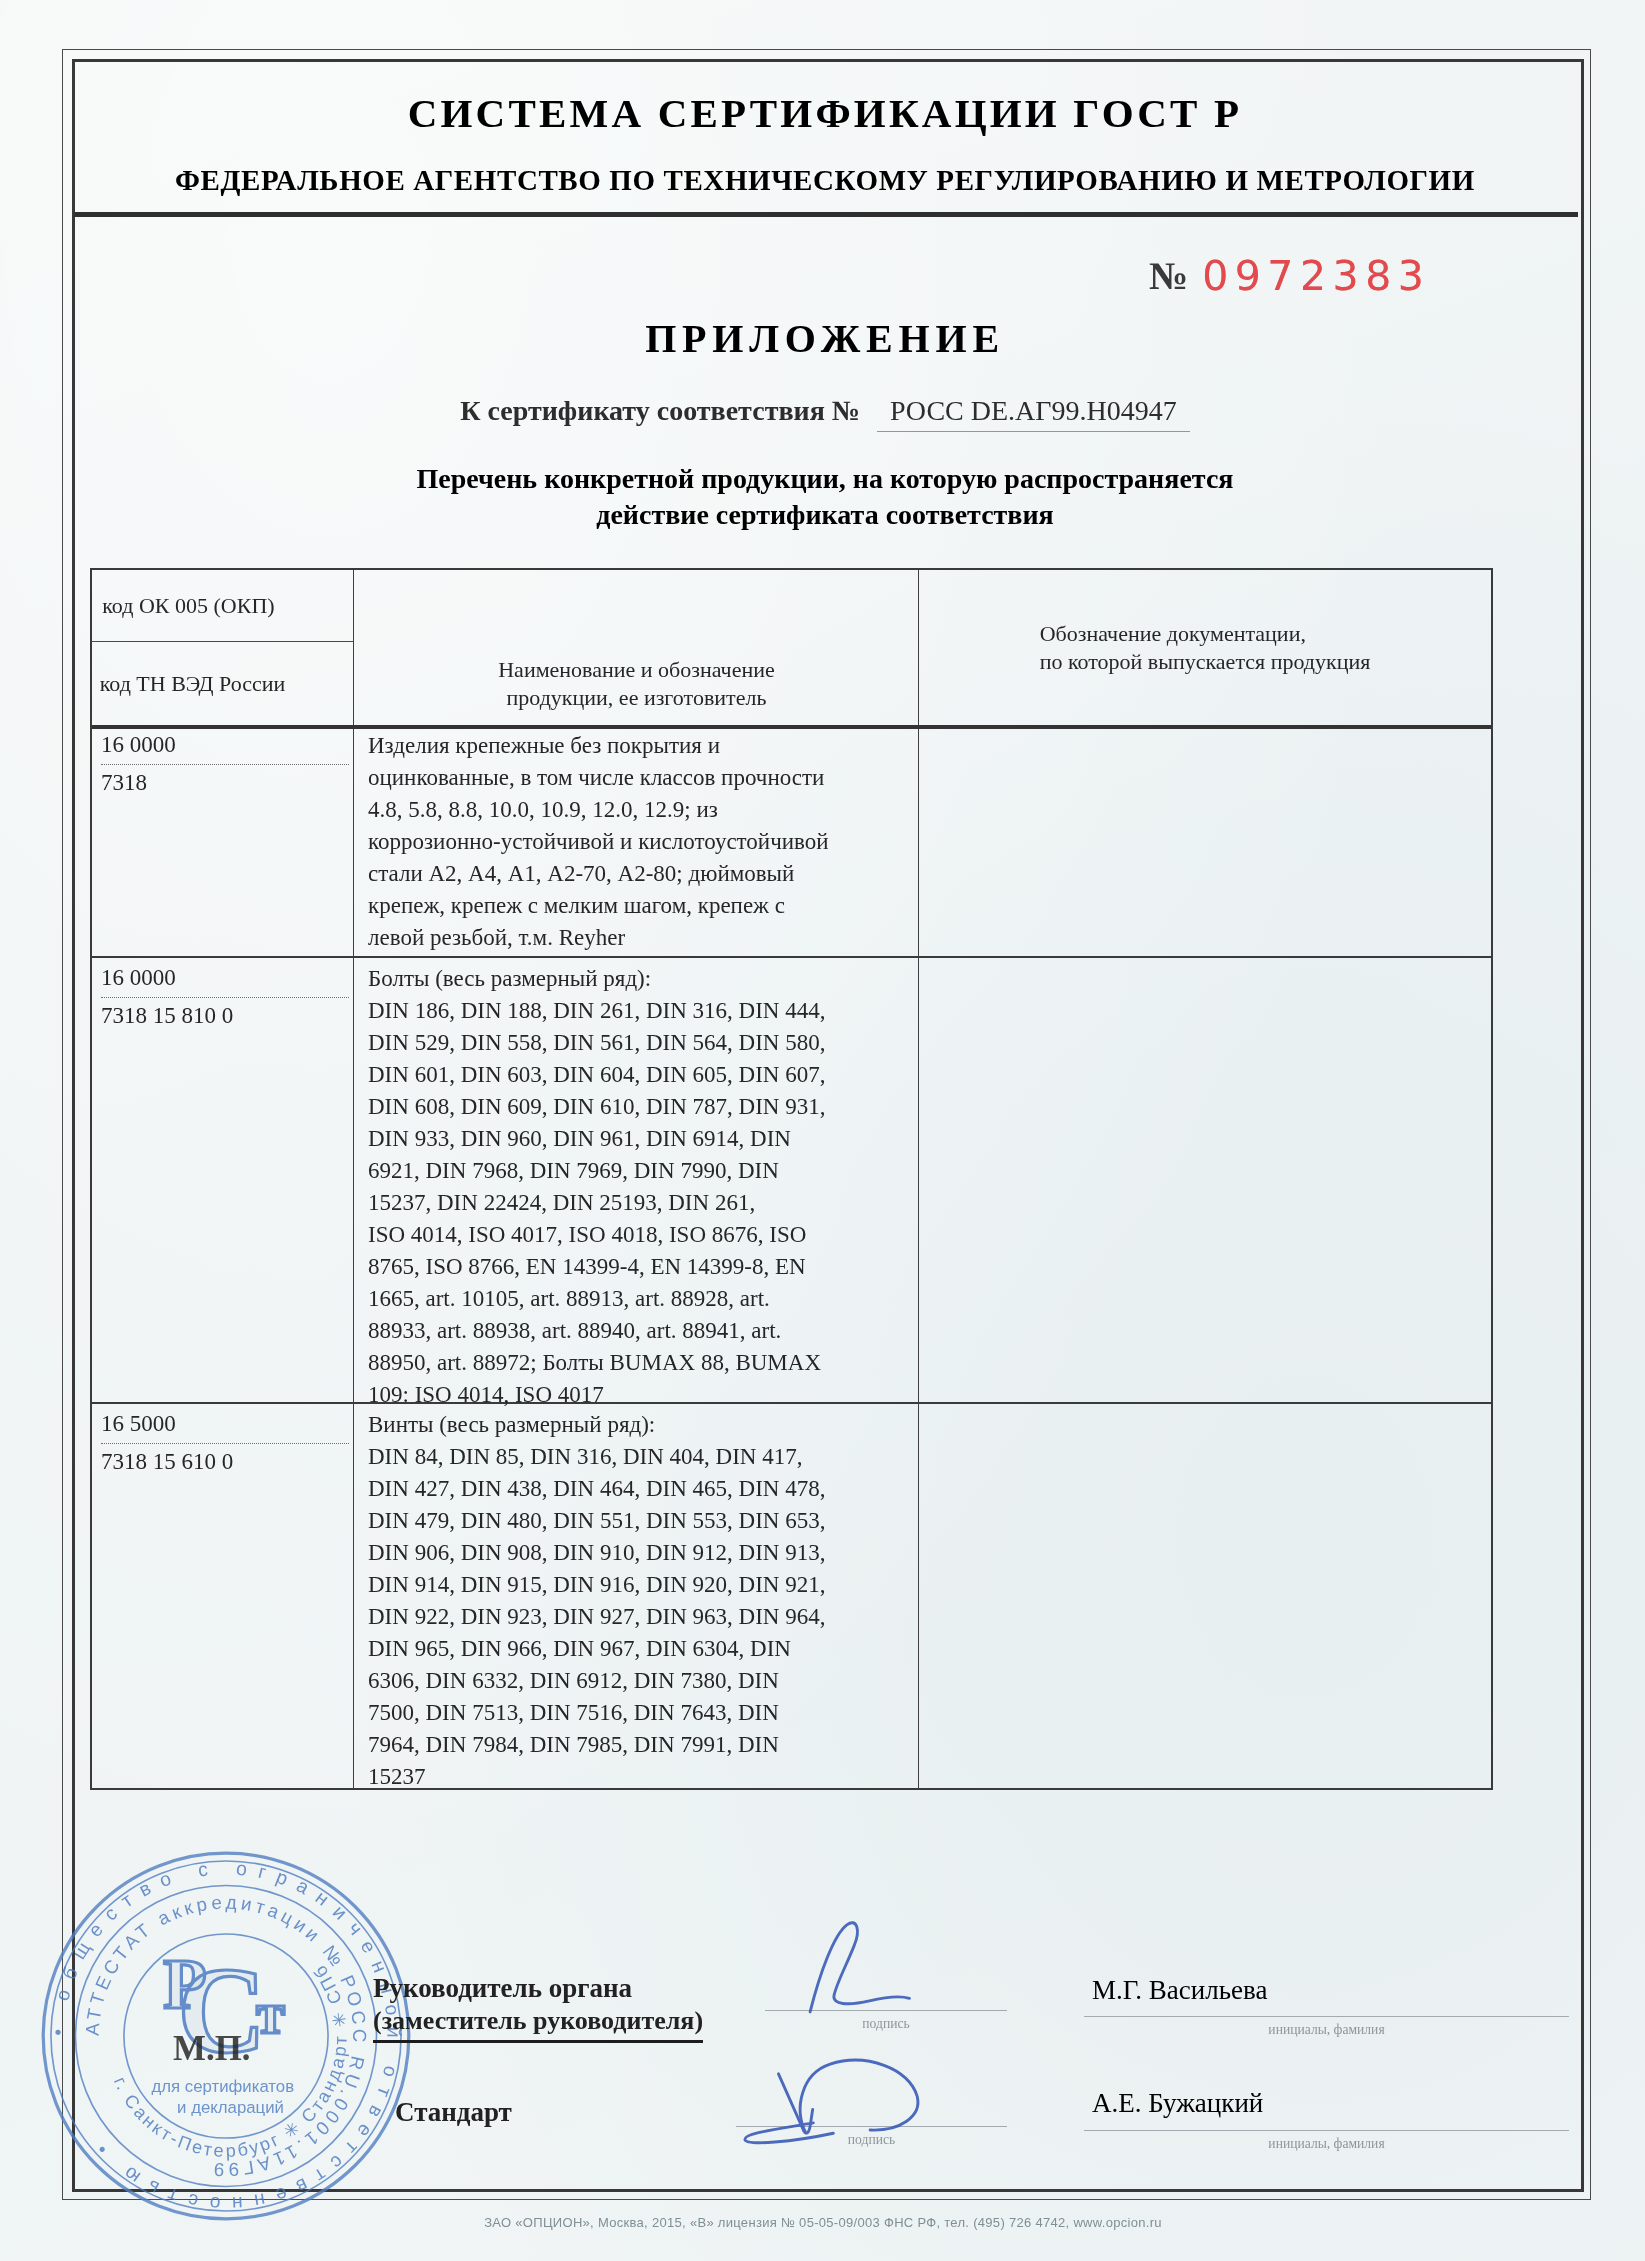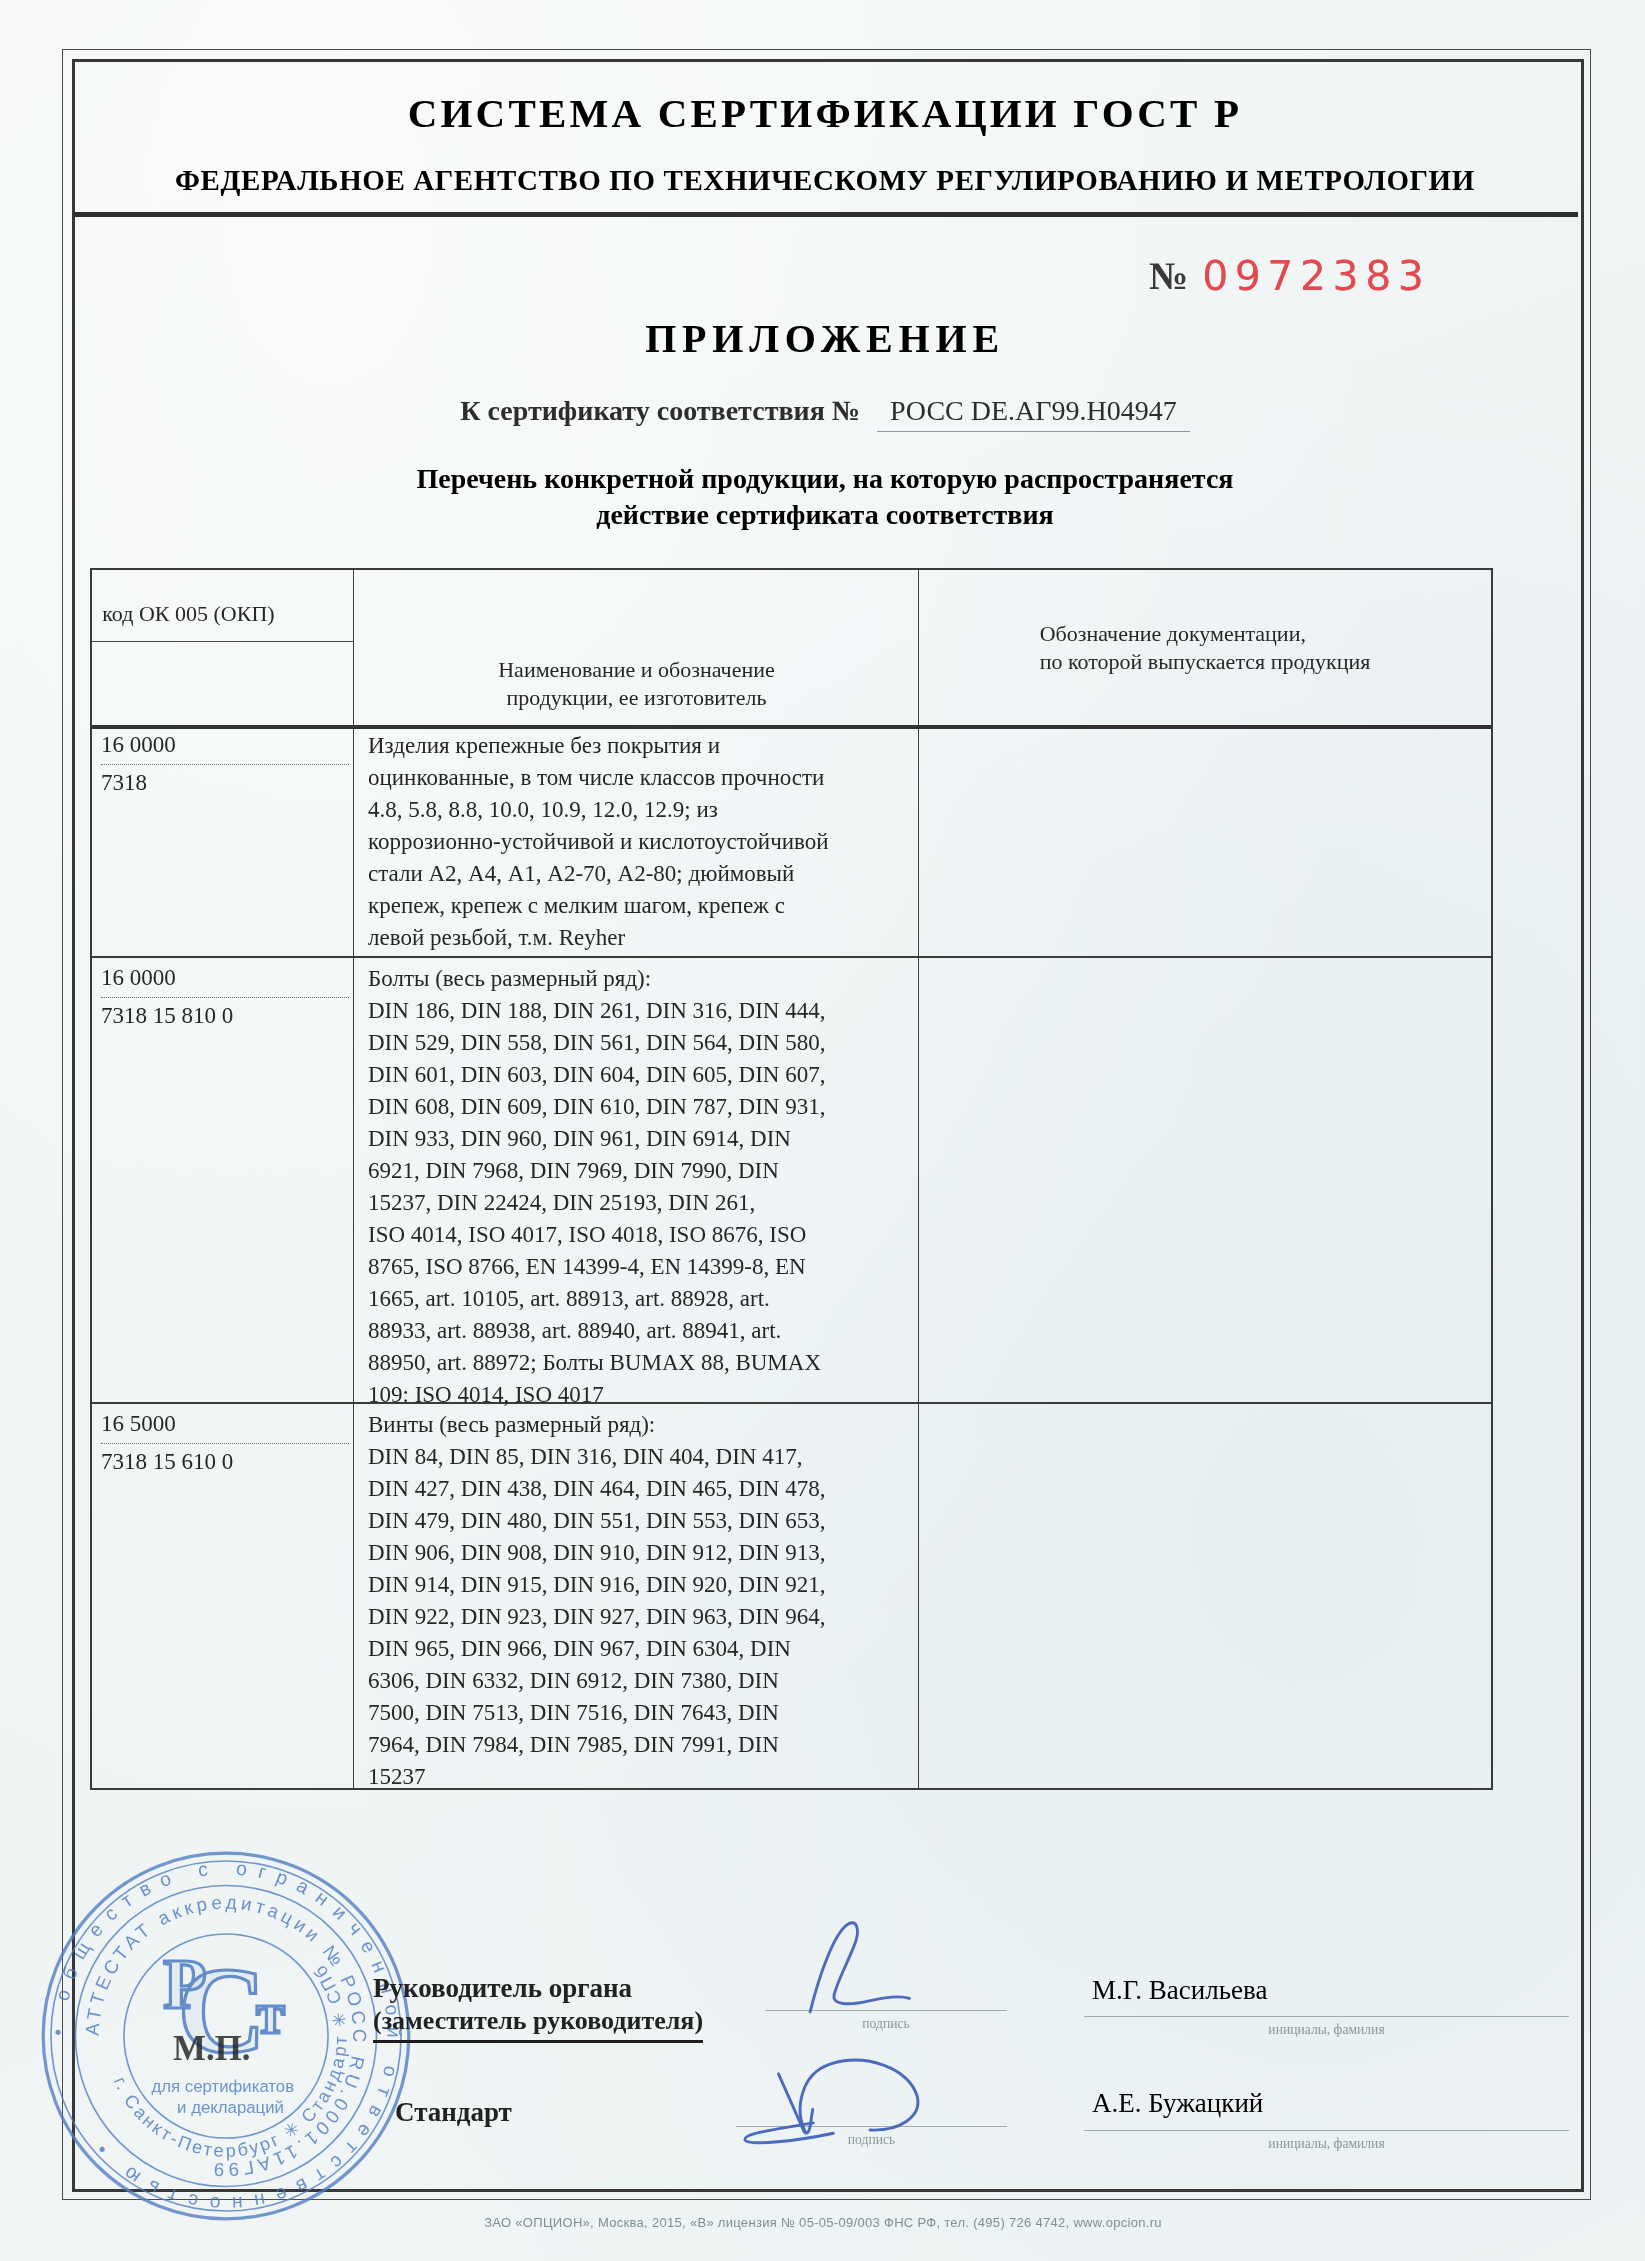--- a/index.html
+++ b/index.html
@@ -44,21 +44,21 @@
   
   .tbl{position:absolute;left:90px;top:568px;width:1399px;height:1218px;border:2.6px solid #3a3a3a;color:#262626;}
   .tbl .v{position:absolute;top:0;bottom:0;width:1.3px;background:#3f3f3f;}
   .tbl .v1{left:261px;}
   .tbl .v2{left:826px;}
   .tbl .hsep{position:absolute;left:0;width:100%;height:3.9px;background:#333;top:155px;}
   .tbl .rsep{position:absolute;left:0;width:100%;height:1.9px;background:#3a3a3a;}
   .tbl .r1{top:386px;} .tbl .r2{top:832px;}
   .tbl .c1split{position:absolute;left:0;top:71px;width:261px;height:1.3px;background:#4a4a4a;}
   .hcell{position:absolute;font-size:22px;line-height:28px;}
-  .hc1t{left:0;top:8px;width:261px;height:71px;display:flex;align-items:center;padding-left:10.3px;box-sizing:border-box;}
+  .hc1t{left:0;top:0;width:261px;height:71px;display:flex;align-items:center;padding-left:10.3px;box-sizing:border-box;}
   .hc1b{left:0;top:72px;width:261px;height:83px;display:flex;align-items:center;padding-left:7.7px;box-sizing:border-box;}
   .hc2{left:263px;top:0;width:563px;height:155px;display:flex;align-items:center;justify-content:center;text-align:center;white-space:pre-line;margin-top:36px;}
   .hc3{left:827px;top:0;width:572px;height:155px;display:flex;align-items:center;justify-content:center;text-align:left;white-space:pre-line;}
   .codecell{position:absolute;left:0;width:261px;box-sizing:border-box;padding:6.5px 3.9px 0 9px;font-size:23px;}
   .codecell .okp{padding-bottom:6.5px;border-bottom:1.3px dotted #6f6f6f;}
   .codecell .tnv{padding-top:5.2px;}
   .namecell{position:absolute;left:263px;width:563px;box-sizing:border-box;padding:5.2px 10.3px 0 13px;font-size:23px;line-height:32px;white-space:pre-line;}
   .doccell{position:absolute;left:827px;width:572px;}
   .row1{top:155px;} .row2{top:388px;} .row3{top:834px;}
   
@@ -112,20 +112,21 @@
 
 <div class="tbl">
   <div class="v v1"></div>
   <div class="v v2"></div>
   <div class="hsep"></div>
   <div class="rsep r1"></div>
   <div class="rsep r2"></div>
   <div class="c1split"></div>
 
   <div class="hcell hc1t">код ОК 005 (ОКП)</div>
+  <div class="hcell hc1b">код ТН ВЭД России</div>
   <div class="hcell hc2">Наименование и обозначение
 продукции, ее изготовитель</div>
   <div class="hcell hc3">Обозначение документации,
 по которой выпускается продукция</div>
 
   <div class="codecell row1">
     <div class="okp">16 0000</div>
     <div class="tnv">7318</div>
   </div>
   <div class="namecell row1">Изделия крепежные без покрытия и

